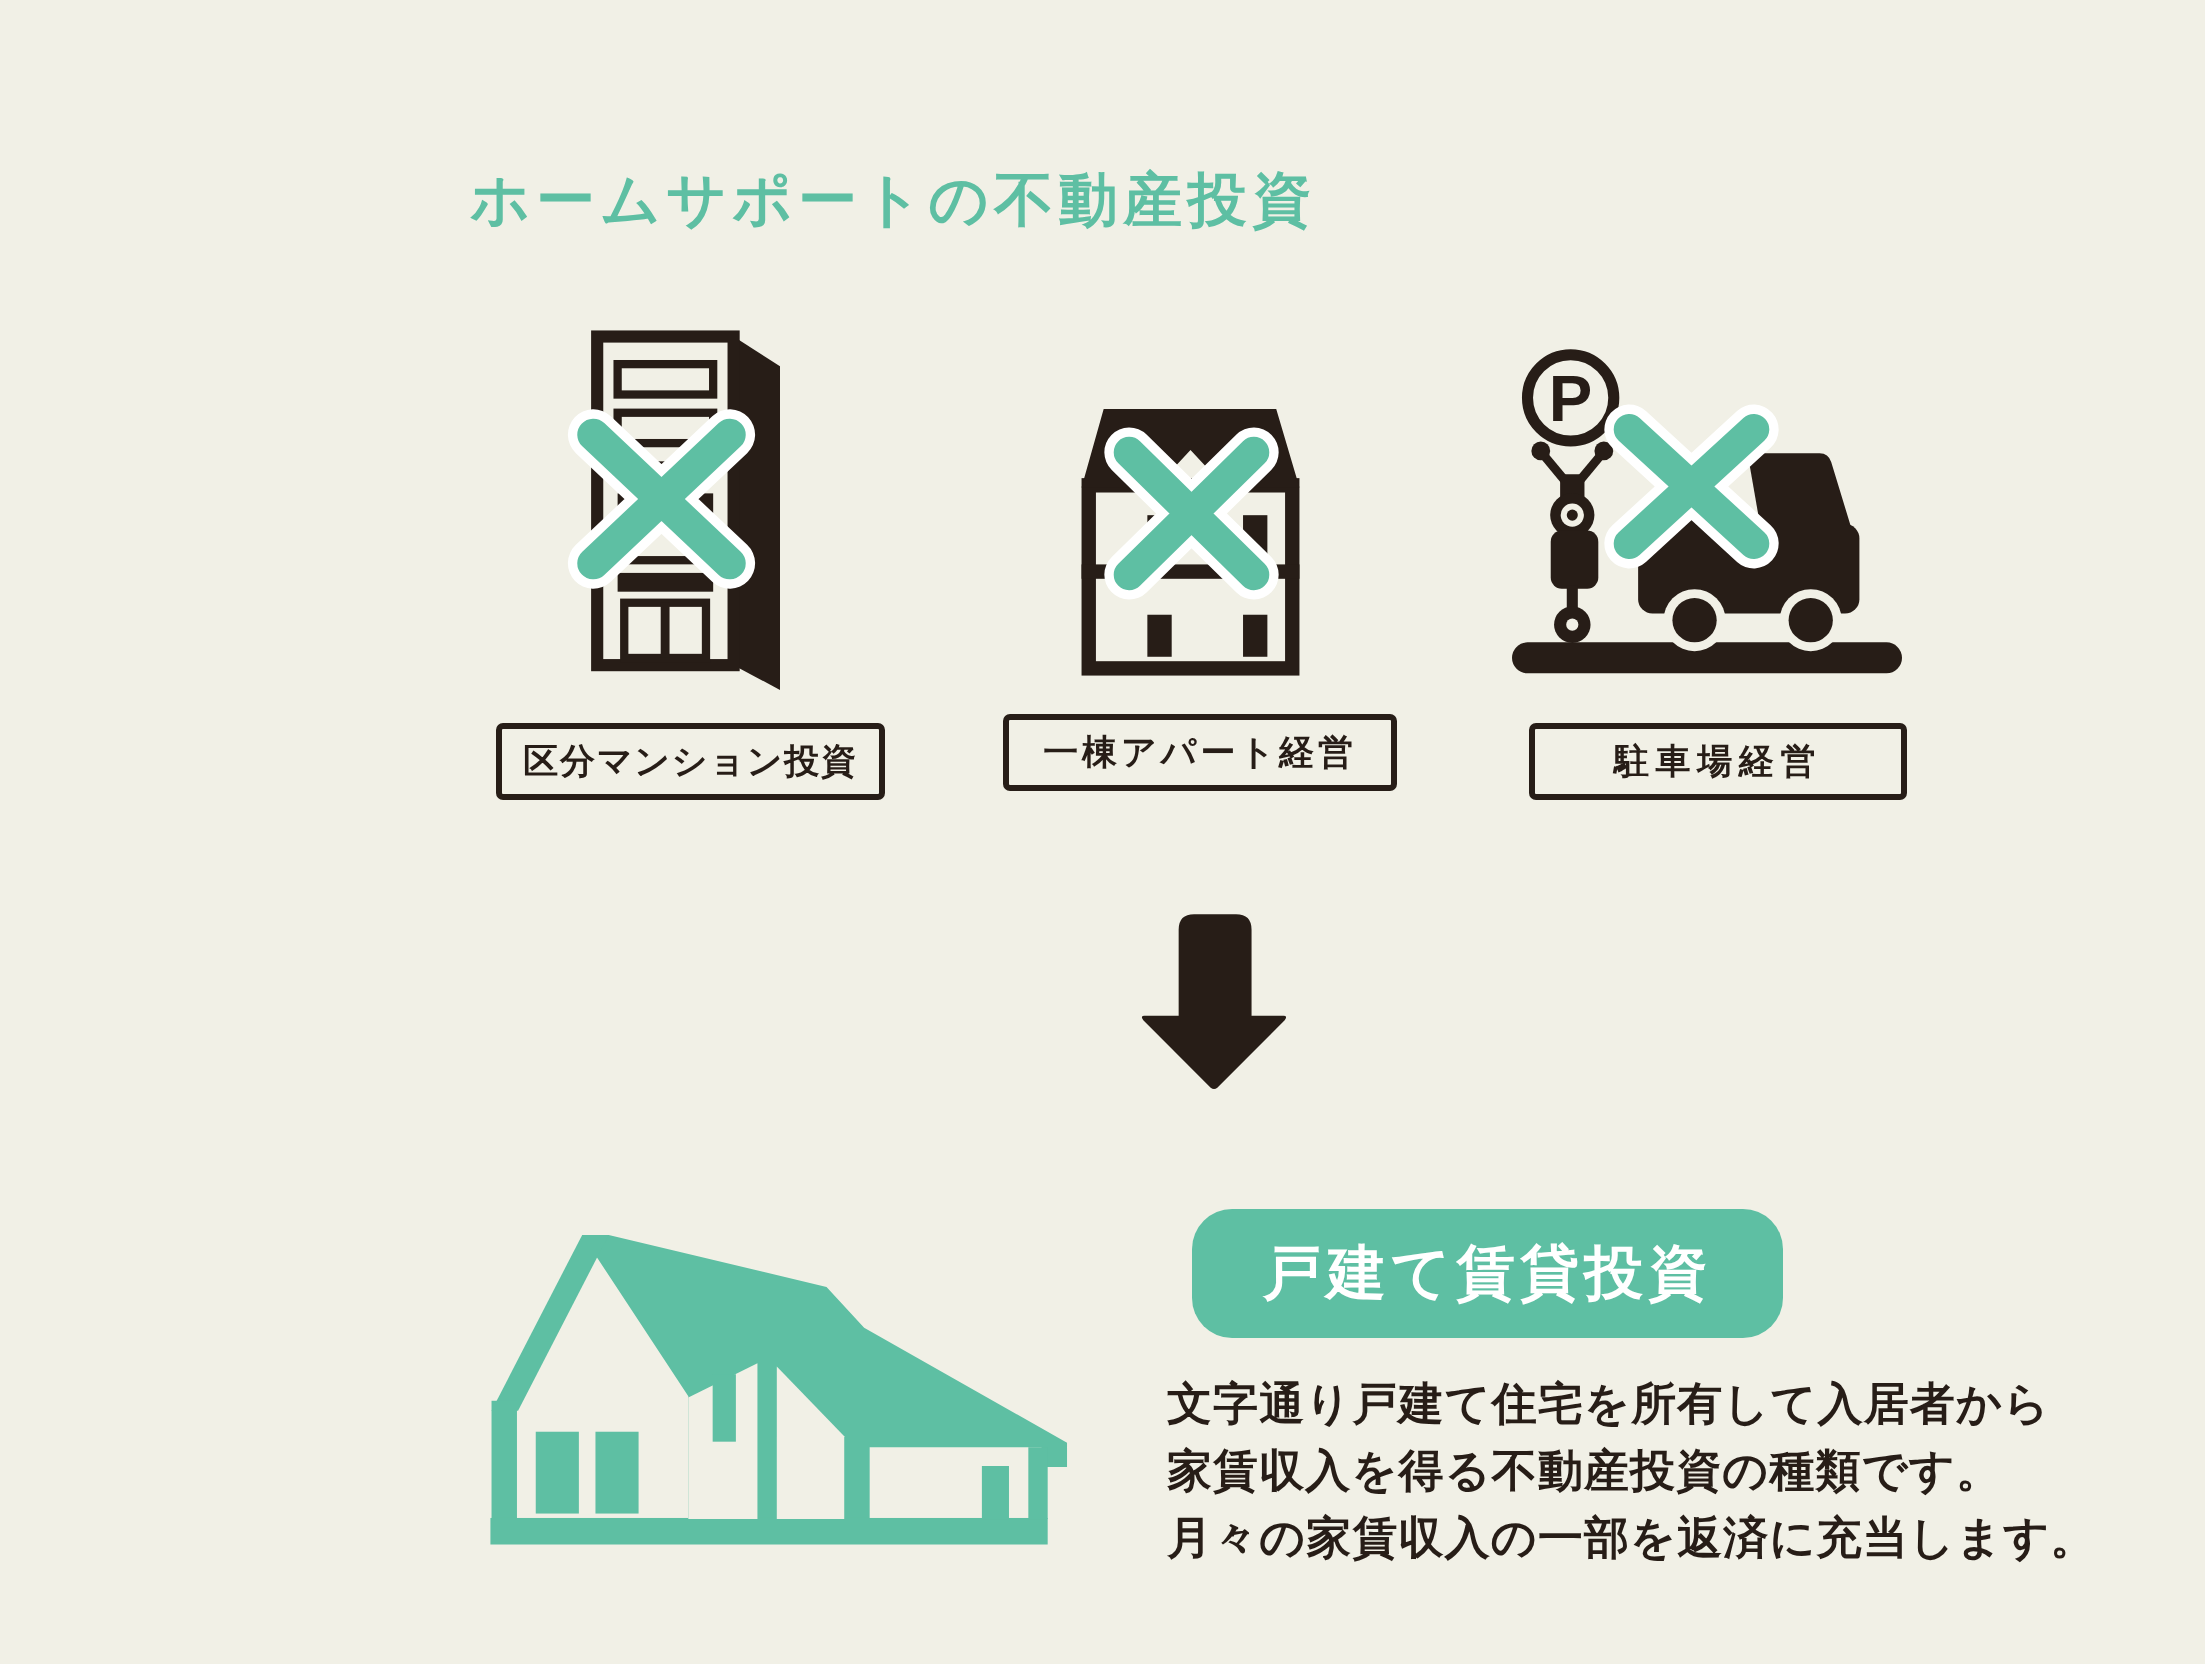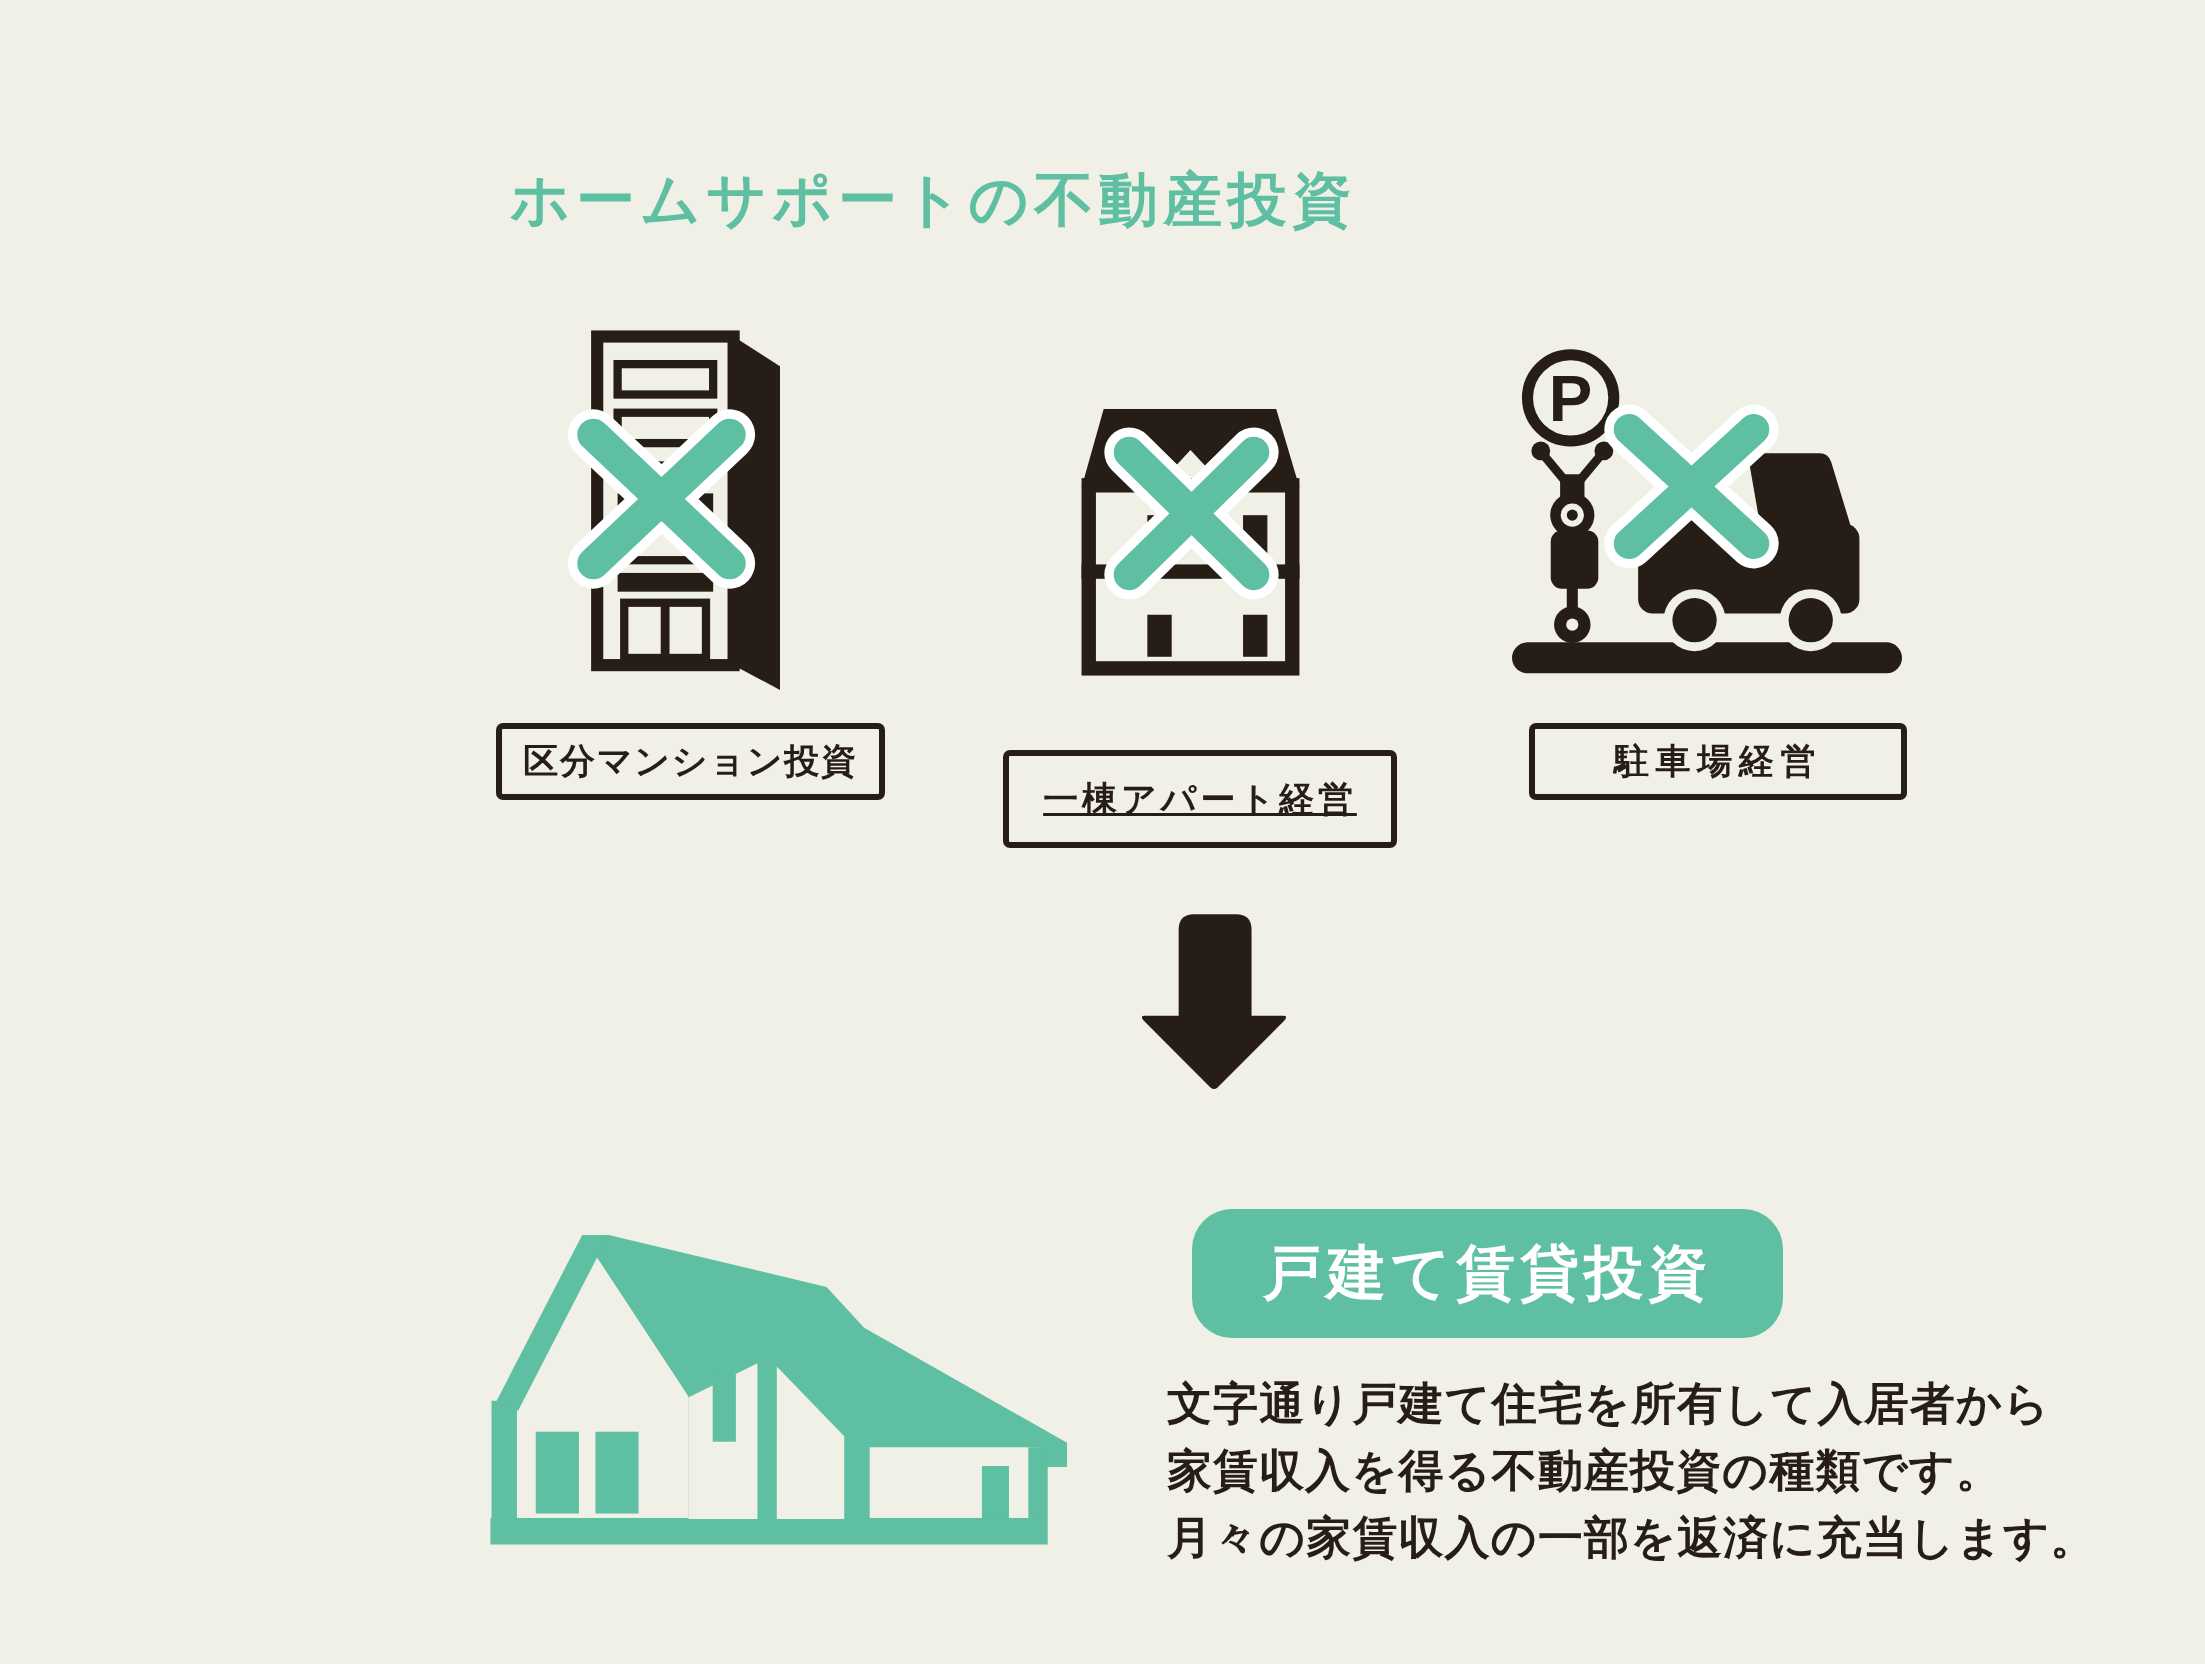--- a/index.html
+++ b/index.html
@@ -1,29 +1,29 @@
 <!DOCTYPE html>
 <html style="font-size:8.8px"><head>
 <meta charset="utf-8">
 <style>
   html,body{margin:0;padding:0;}
   body{font-family:"Liberation Sans","DejaVu Sans",sans-serif;}
   .page{position:relative;width:2205px;height:1665px;background:#f1f0e6;overflow:hidden;}
   .abs{position:absolute;}
-  .title{left:510px;top:121px;font-size:59px;font-weight:900;color:#5ebfa3;letter-spacing:5.5px;white-space:nowrap;}
+  .title{left:470px;top:121px;font-size:59px;font-weight:900;color:#5ebfa3;letter-spacing:5.5px;white-space:nowrap;}
   svg.abs{overflow:visible;display:block;}
   .icon-condo{left:590px;top:331px;width:190px;height:359px;}
   .icon-apart{left:1077px;top:409px;width:227px;height:271px;}
   .icon-park{left:1512px;top:348px;width:390px;height:332px;}
   .x1{left:569px;top:409px;width:185px;height:180px;}
   .x2{left:1106px;top:428px;width:171px;height:171px;}
   .x3{left:1606px;top:405px;width:171px;height:163px;}
   .pill{box-sizing:border-box;border:6px solid #271d17;border-radius:7px;display:flex;align-items:center;justify-content:center;color:#271d17;font-weight:700;font-size:35px;white-space:nowrap;background:transparent;}
   .pill1{left:496px;top:723px;width:389px;height:77px;letter-spacing:1.7px;}
-  .pill2{left:1003px;top:750px;width:394px;height:98px;letter-spacing:3.9px;text-decoration:underline;}
+  .pill2{left:1003px;top:714px;width:394px;height:77px;letter-spacing:3.9px;}
   .pill3{left:1529px;top:723px;width:378px;height:77px;letter-spacing:6.6px;}
   .arrow{left:1140px;top:913px;width:148px;height:177px;}
   .house{left:486px;top:1227px;width:586px;height:321px;}
   .badge{left:1192px;top:1209px;width:591px;height:129px;background:#5ebfa3;border-radius:40px;display:flex;align-items:center;justify-content:center;color:#ffffff;font-weight:900;font-size:59px;letter-spacing:5px;white-space:nowrap;}
   .desc{left:1167px;top:1353px;color:#271d17;font-size:45px;font-weight:700;letter-spacing:1.1px;white-space:nowrap;margin-top:17px;}
   .desc .line{height:67px;display:flex;align-items:center;}
 </style>
 </head>
 <body>
 

